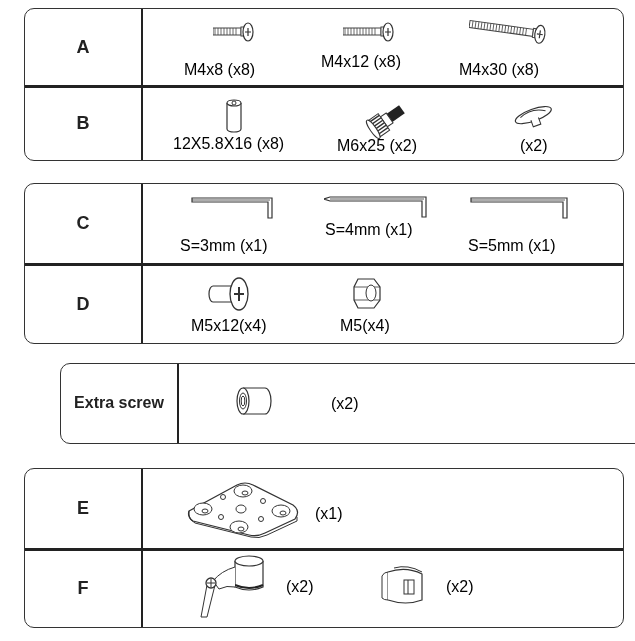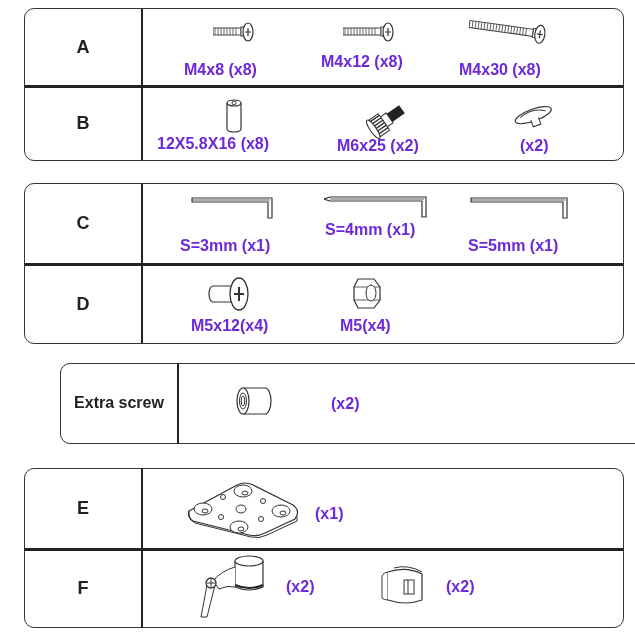--- a/index.html
+++ b/index.html
@@ -2,21 +2,21 @@
 <html><head>
 <meta charset="utf-8">
 <style>
   html,body{margin:0;padding:0;background:#fff;}
   body{width:635px;height:641px;position:relative;overflow:hidden;font-family:"Liberation Sans",sans-serif;color:#222;}
   .box{position:absolute;left:24px;width:600px;border:1.6px solid #333;border-radius:10px;box-sizing:border-box;}
   .vline{position:absolute;left:116px;top:0;bottom:0;width:2px;background:#222;}
   .hline{position:absolute;left:0;right:0;height:2.5px;background:#222;}
   .lbl{position:absolute;left:0;width:116px;display:flex;align-items:center;justify-content:center;font-weight:bold;font-size:18px;}
   .lbl.small{font-size:16px;}
-  .t{position:absolute;font-weight:bold;font-size:16px;white-space:nowrap;color:#6d28d9;}
+  .t{position:absolute;font-weight:normal;font-size:16px;white-space:nowrap;color:#000000;}
   .ic{position:absolute;}
   svg{display:block;}
 </style>
 </head>
 <body>
 
 <div class="box" style="top:8px;height:153px;">
   <div class="vline"></div>
   <div class="hline" style="top:76px;"></div>
 
@@ -58,21 +58,21 @@
   </div>
   <div class="t" style="left:434px;top:52px;">M4x30 (x8)</div>
 
   <div class="ic" style="left:200px;top:88px;">
     <svg width="18" height="36" viewBox="0 0 18 36">
         <path d="M2 6v26a7 3 0 0 0 14 0V6" fill="#fff" stroke="#333" stroke-width="1.2"></path>
         <ellipse cx="9" cy="6" rx="7" ry="3" fill="#fff" stroke="#333" stroke-width="1.2"></ellipse>
         <circle cx="9" cy="6" r="2" fill="none" stroke="#333"></circle>
       </svg>
   </div>
-  <div class="t" style="left:132px;top:126px;">12X5.8X16 (x8)</div>
+  <div class="t" style="left:148px;top:126px;">12X5.8X16 (x8)</div>
 
   <div class="ic" style="left:340px;top:88px;">
     <svg width="46" height="44" viewBox="0 0 46 44">
         <g transform="rotate(-35 23 22)">
           <rect x="24" y="17" width="16" height="10" fill="#222"></rect>
           <rect x="18" y="16" width="7" height="12" fill="#fff" stroke="#333"></rect>
           <path d="M6 12h12v20H6z" fill="#fff" stroke="#333"></path>
           <path d="M6 14h12M6 17h12M6 20h12M6 23h12M6 26h12M6 29h12" stroke="#333" stroke-width="1.4"></path>
           <ellipse cx="5" cy="22" rx="3" ry="11" fill="#fff" stroke="#333"></ellipse>
         </g>

